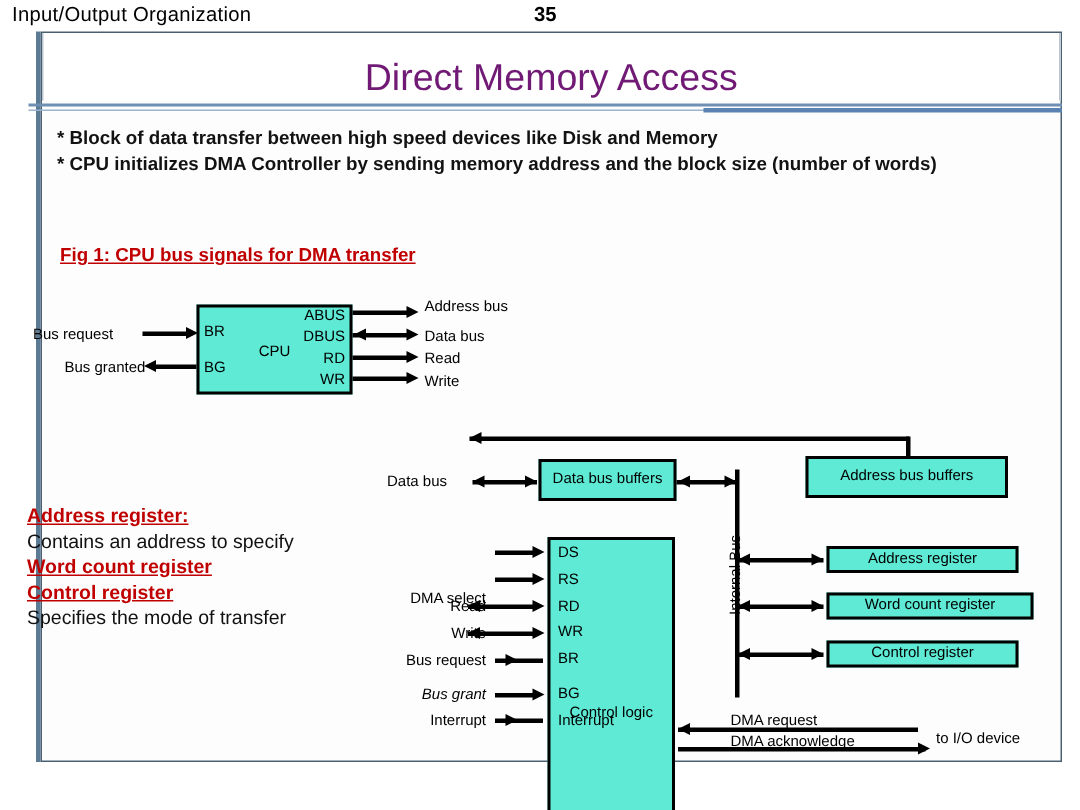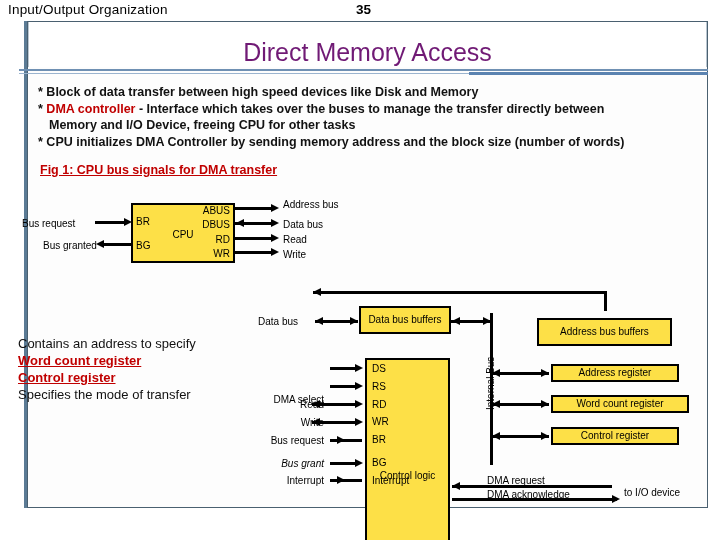--- a/index.html
+++ b/index.html
@@ -42,21 +42,21 @@
   .b-line{font-size:12.5px;line-height:16.5px;white-space:nowrap;font-weight:bold;color:#121212;}
   .b-star{font-size:12.5px;}
   .red{color:#c00000;}
   .fig-cap{font-size:12.5px;font-weight:bold;color:#c00000;
            text-decoration:underline;white-space:nowrap;}
 
   .fig1-cap{position:absolute;left:40px;top:163px;}
   .fig2-cap{position:absolute;left:381px;top:248px;}
 
   
-  .dbox{position:absolute;border:2px solid #000;background:#fde047;box-sizing:border-box;
+  .dbox{position:absolute;border:2px solid #000;background:#5eead4;box-sizing:border-box;
         display:flex;align-items:center;justify-content:center;text-align:center;
         font-size:10px;line-height:11.5px;color:#000;}
   .lbl{position:absolute;font-size:10px;line-height:11px;color:#000;white-space:nowrap;}
   .lbl-r{position:absolute;font-size:10px;line-height:11px;color:#000;white-space:nowrap;text-align:right;}
   .hline{position:absolute;height:2.5px;background:#000;}
   .vline{position:absolute;width:2.5px;background:#000;}
   .arr-r{position:absolute;width:0;height:0;border-top:4.5px solid transparent;
          border-bottom:4.5px solid transparent;border-left:8px solid #000;}
   .arr-l{position:absolute;width:0;height:0;border-top:4.5px solid transparent;
          border-bottom:4.5px solid transparent;border-right:8px solid #000;}
@@ -87,27 +87,20 @@
   <div class="rule-b"></div>
   <div class="rule-c"></div>
 
   <div class="bullets">
     <div class="b-line">
       <span class="b-star">*</span>
       <span>Block of data transfer between high speed devices like Disk and Memory</span>
     </div>
     <div class="b-line">
       <span class="b-star">*</span>
-      <span class="red">DMA controller</span><span> - Interface which takes over the buses to manage the transfer directly between</span>
-    </div>
-    <div class="b-line" style="padding-left:11px;">
-      <span>Memory and I/O Device, freeing CPU for other tasks</span>
-    </div>
-    <div class="b-line">
-      <span class="b-star">*</span>
       <span>CPU initializes DMA Controller by sending memory address and the block size (number of words)</span>
     </div>
   </div>
 
   <div class="fig-cap fig1-cap">Fig 1: CPU bus signals for DMA transfer</div>
 
   <div>
 
     <div class="dbox" style="left:131px;top:203px;width:104px;height:60px;">
       <span style="position:relative;top:2px;">CPU</span>
@@ -143,20 +136,21 @@
     <div class="arr-r" style="left:271px;top:234px;"></div>
     <div class="lbl" style="left:283px;top:234px;">Read</div>
 
     <div class="hline" style="left:235px;top:251px;width:38px;"></div>
     <div class="arr-r" style="left:271px;top:248px;"></div>
     <div class="lbl" style="left:283px;top:249px;">Write</div>
   </div>
 
 
   <div class="regtext">
+    <div class="rt-h"> Address register:</div>
     <div class="rt-p">Contains an address to specify</div>
     <div class="rt-h">Word count register</div>
     <div class="rt-h">Control register</div>
     <div class="rt-p">Specifies the mode of transfer</div>
   </div>
 
   <div>
 
     <div class="hline" style="left:313px;top:291px;width:293px;"></div>
     <div class="arr-l" style="left:313px;top:288px;"></div>
@@ -168,21 +162,21 @@
     <div class="arr-r" style="left:350px;top:317px;"></div>
 
     <div class="dbox" style="left:359px;top:306px;width:92px;height:28px;">
       <span>Data bus buffers</span>
     </div>
 
     <div class="hline" style="left:451px;top:320px;width:40px;"></div>
     <div class="arr-l" style="left:452px;top:317px;"></div>
     <div class="arr-r" style="left:483px;top:317px;"></div>
 
-    <div class="dbox" style="left:537px;top:318px;width:135px;height:28px;">
+    <div class="dbox" style="left:537px;top:304px;width:135px;height:28px;">
       <span>Address bus buffers</span>
     </div>
 
     <div class="vline" style="left:490px;top:313px;height:152px;"></div>
     <div class="vbus-lbl" style="left:485px;top:410px;">Internal Bus</div>
 
     <div class="dbox" style="left:365px;top:358px;width:85px;height:191px;">
       <span style="position:relative;top:22px;">Control logic</span>
     </div>
 

